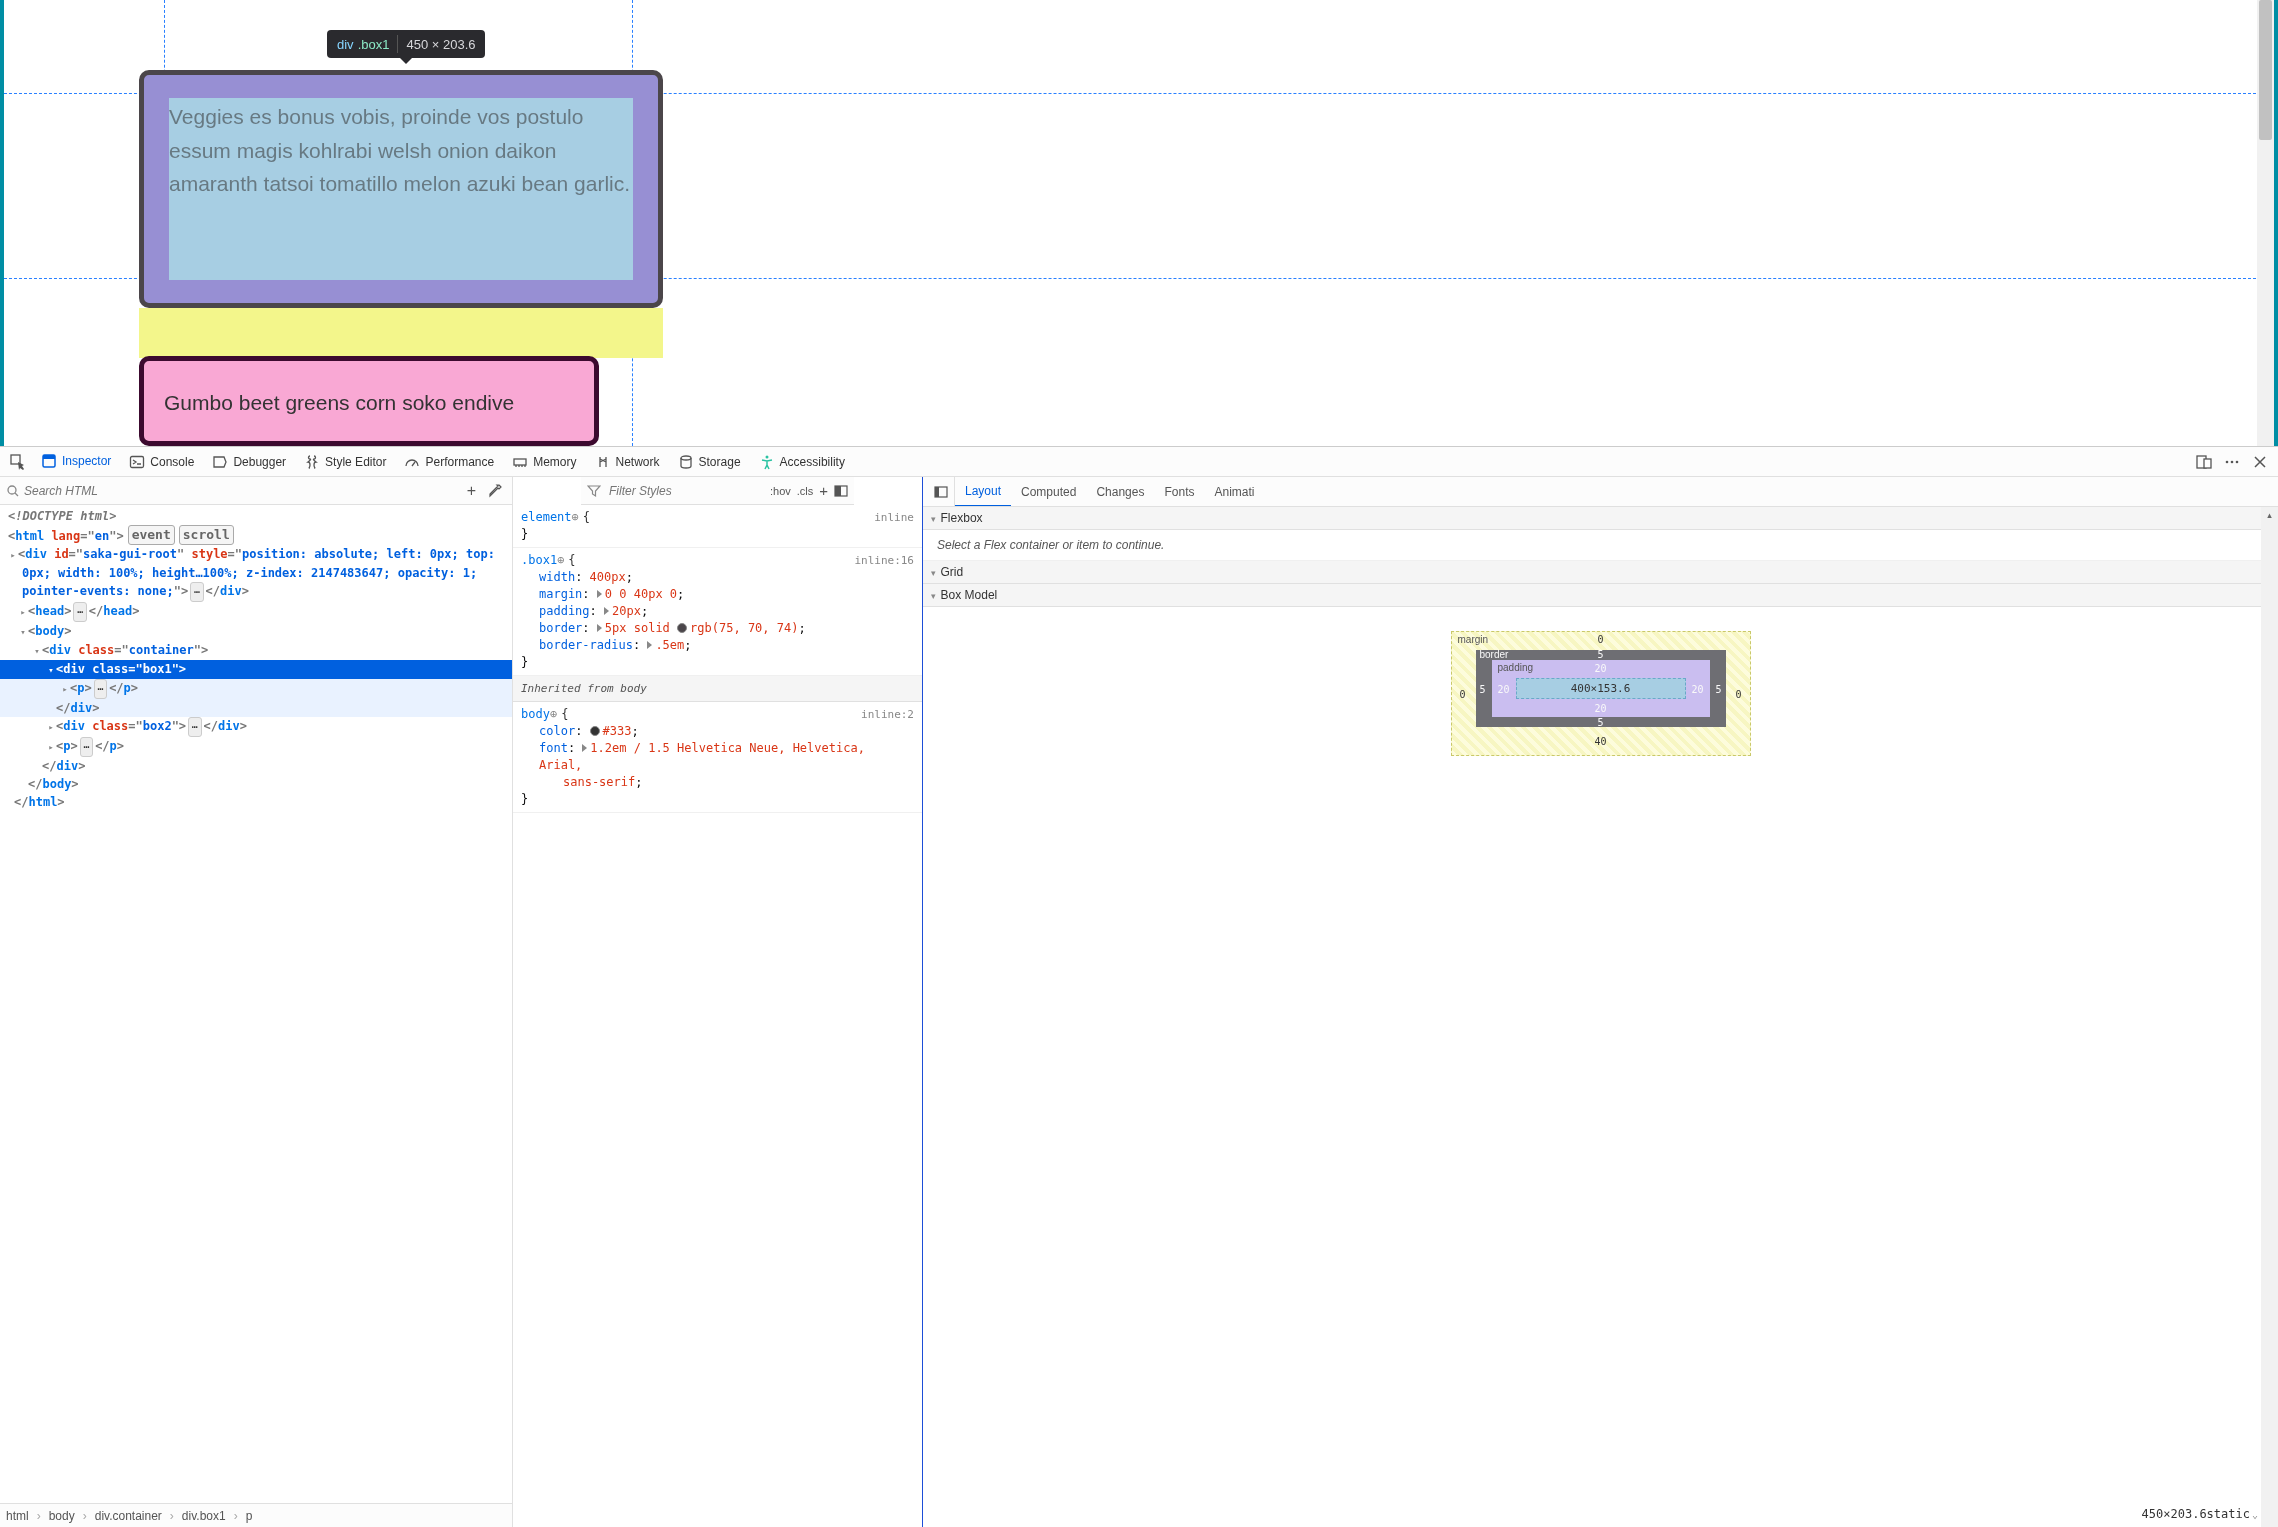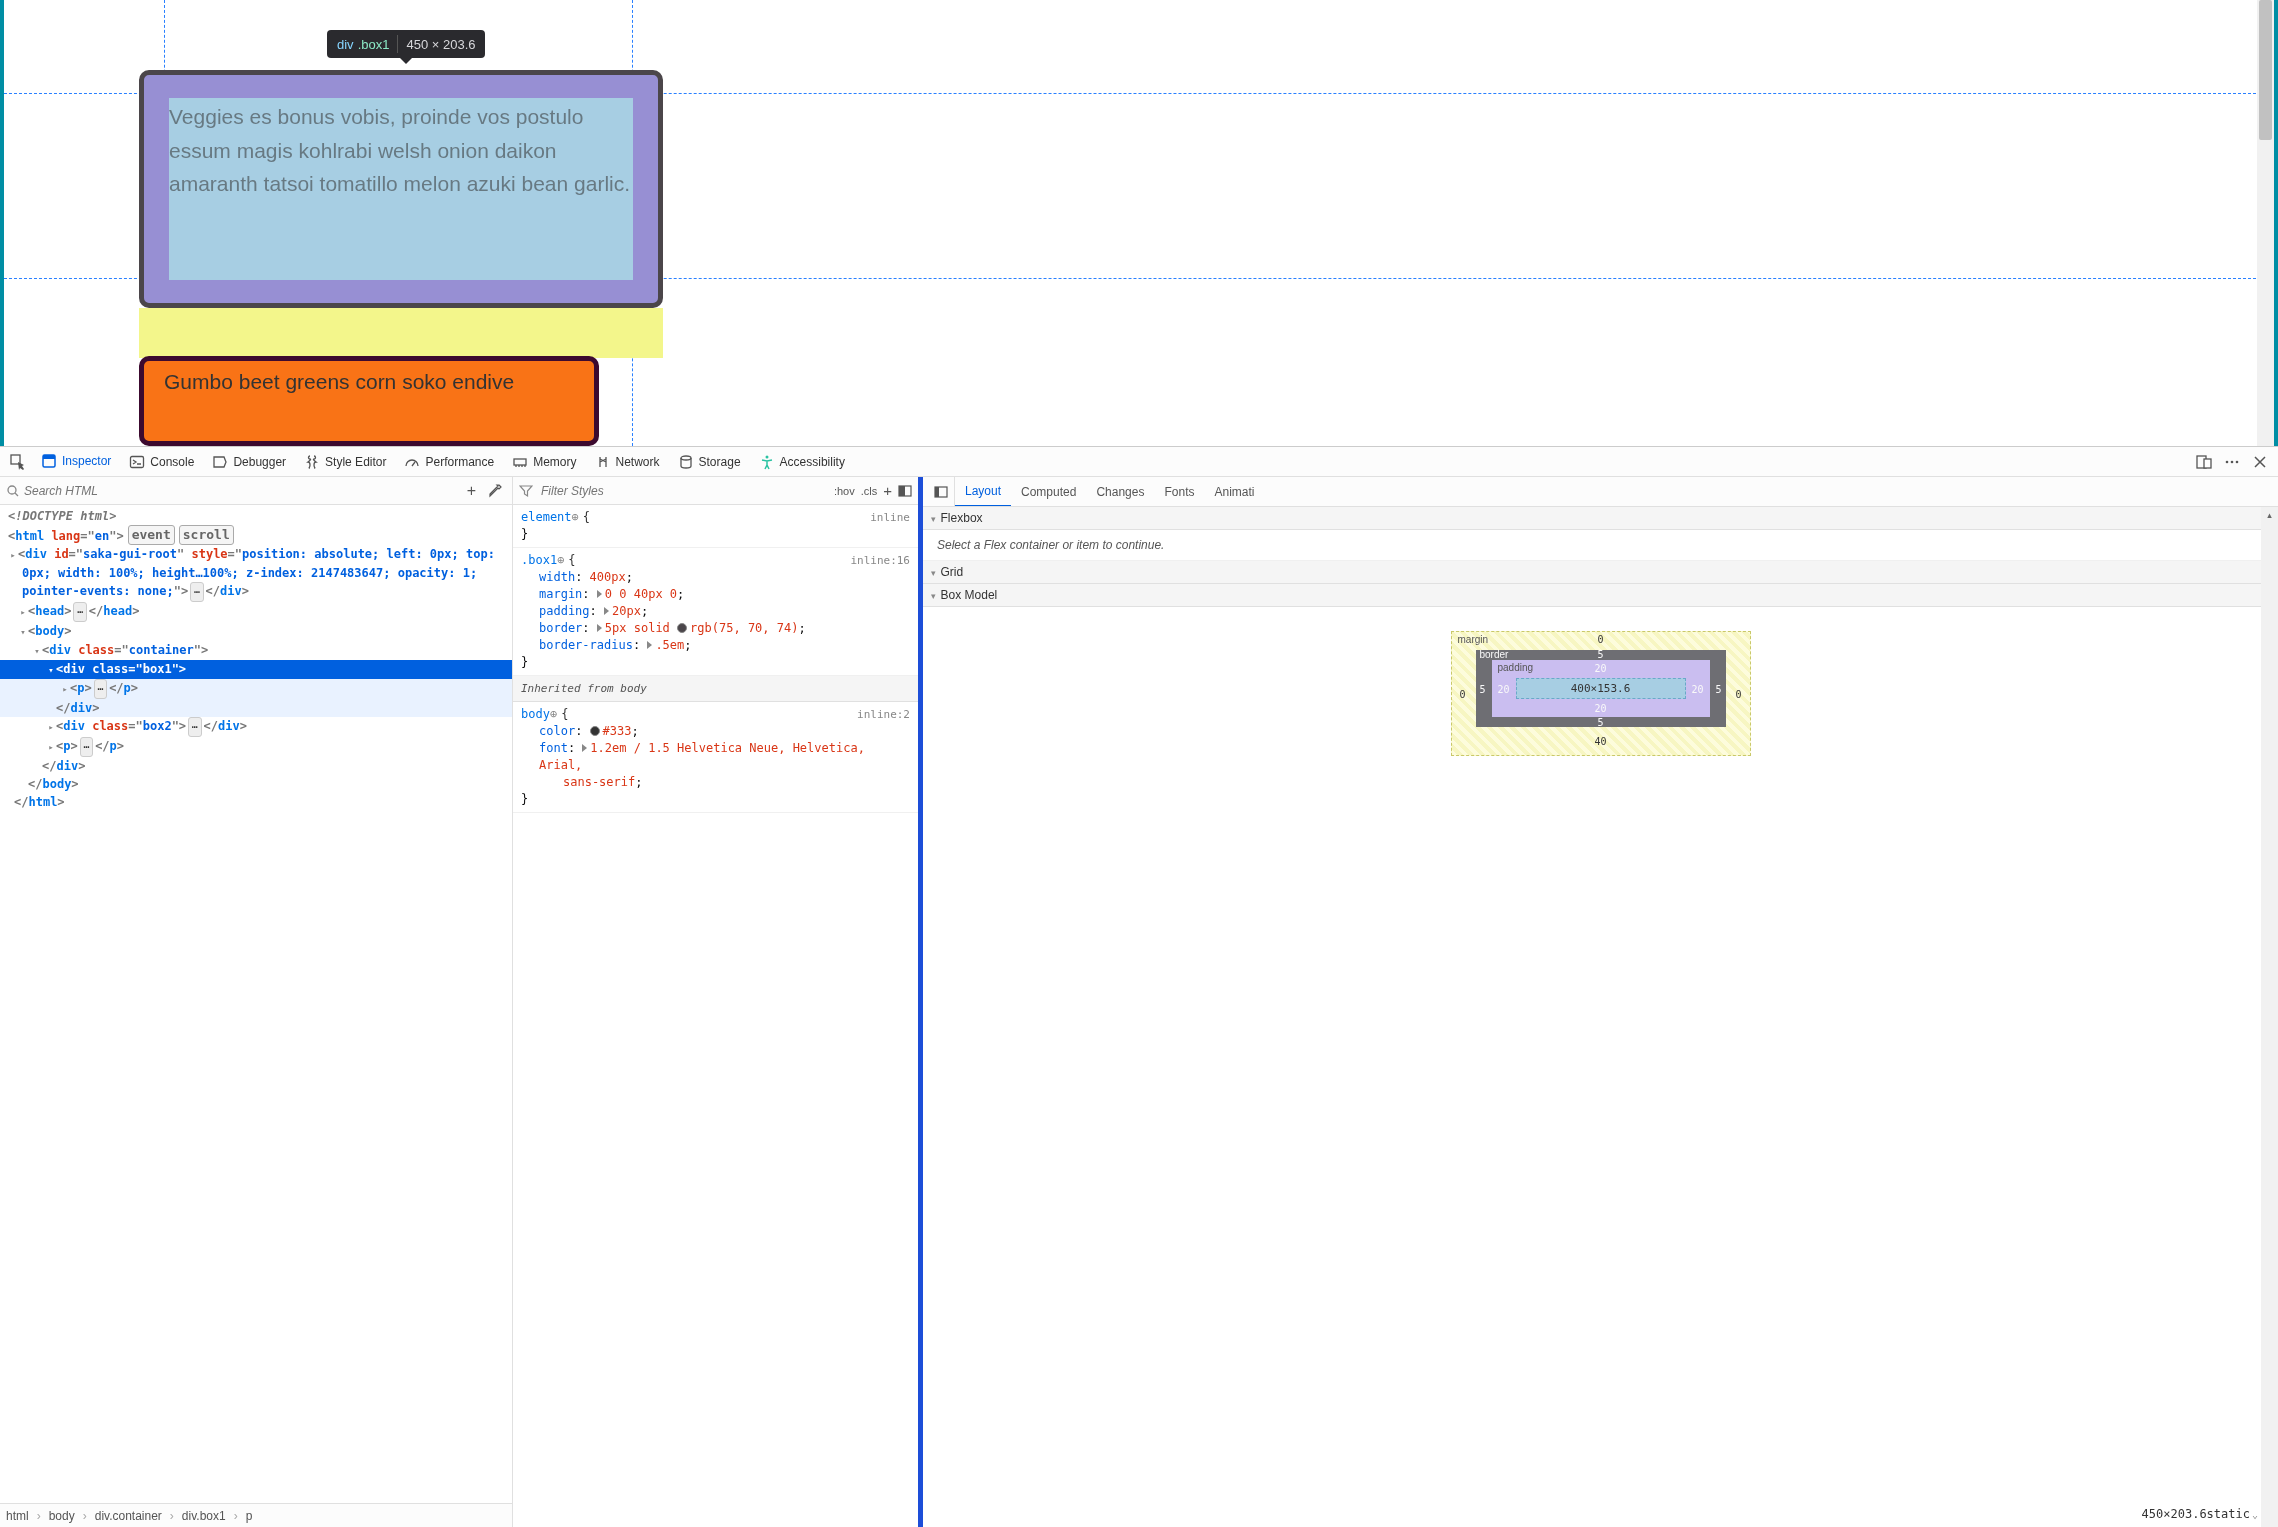--- a/index.html
+++ b/index.html
@@ -7,21 +7,21 @@
 .app { display: flex; flex-direction: column; height: 100vh; width: 100vw; }
 .viewport { flex: 0 0 446px; position: relative; background: #fff; overflow: hidden; border-left: 4px solid #008ea4; border-right: 4px solid #008ea4; }
 .viewport-inner { position: absolute; inset: 0; }
 .guideline { position: absolute; border: 0 dashed #2a80ff; }
 .guideline.h { left: 0; right: 18px; border-top-width: 1.5px; }
 .guideline.v { top: 0; bottom: 0; border-left-width: 1.5px; }
 .box1 { position: absolute; left: 135px; top: 70px; width: 524px; height: 238px; border: 5px solid #4b464a; border-radius: 10px; background: #978fd3; }
 .box1-content { position: absolute; left: 25px; top: 23px; right: 25px; bottom: 23px; background: #a7cee3; }
 .box1-text { font: 21px/1.6 "Helvetica Neue", Helvetica, Arial, sans-serif; color: rgba(51,51,51,0.55); padding: 2px 0; }
 .margin-highlight { position: absolute; left: 135px; top: 308px; width: 524px; height: 50px; background: #f3f68b; }
-.box2 { position: absolute; left: 135px; top: 356px; width: 460px; height: 90px; border: 5px solid #3c0a2f; border-radius: 10px; background: #f97316; padding: 5px 20px; }
+.box2 { position: absolute; left: 135px; top: 356px; width: 460px; height: 90px; border: 5px solid #3c0a2f; border-radius: 10px; background: #f9a8d4; padding: 26px 20px; }
 .box2-text { font: 21px/1.5 "Helvetica Neue", Helvetica, Arial, sans-serif; color: #333; }
 .inspect-tooltip { position: absolute; left: 323px; top: 30px; display: flex; align-items: center; background: #2a2a2e; border-radius: 4px; height: 28px; }
 .inspect-tooltip::after { content: ""; position: absolute; top: 100%; left: 50%; margin-left: -6px; border: 6px solid transparent; border-top-color: #2a2a2e; }
 .tt-tag { color: #86d5ff; padding: 0 4px 0 10px; font-size: 13px; }
 .tt-class { color: #8be9c6; font-size: 13px; }
 .tt-sep { width: 1px; height: 18px; background: #555; margin: 0 8px; }
 .tt-dim { color: #d7d7db; padding-right: 10px; font-size: 13px; }
 .vp-scroll { position: absolute; right: 0; top: 0; width: 17px; bottom: 0; background: #f1f1f1; }
 .vp-scroll-thumb { position: absolute; top: 0; left: 2px; right: 2px; height: 140px; background: #c1c1c1; border-radius: 2px; }
 .vp-scroll-up { position: absolute; top:0; left:0; right:0; height:17px; text-align:center; color:#666; font-size:9px; line-height:17px;}
@@ -29,21 +29,21 @@
 .devtools { flex: 1; display: flex; flex-direction: column; border-top: 1px solid #ccc; min-height: 0; }
 .toolbar { display: flex; align-items: center; height: 30px; border-bottom: 1px solid #e0e0e0; background: #fcfcfc; padding: 0 4px; }
 .tb-btn { display: flex; align-items: center; gap: 5px; padding: 16px 9px; height: 30px; cursor: pointer; color: #333; }
 .tb-btn.active { color: #0060df; border-bottom: 2px solid #0060df; height: 30px; }
 .tb-btn .ic { width: 16px; height: 16px; display: inline-flex; align-items: center; justify-content: center; }
 .tb-spacer { flex: 1; }
 .tb-icon-btn { width: 28px; height: 28px; display: flex; align-items: center; justify-content: center; cursor: pointer; color: #555; }
 .panels { flex: 1; display: flex; min-height: 0; }
 .panel { display: flex; flex-direction: column; min-height: 0; }
 .panel-dom { width: 513px; border-right: 1px solid #e0e0e0; }
-.panel-styles { width: 410px; border-right: 5px solid #1d4ed8; }
+.panel-styles { width: 410px; border-right: 1px solid #1d4ed8; align-items: center; }
 .panel-layout { flex: 1; position: relative; }
 .sub-toolbar { display: flex; align-items: center; height: 28px; border-bottom: 1px solid #e0e0e0; padding: 0 6px; gap: 4px; background: #fcfcfc; }
 .search-input { flex: 1; border: none; background: transparent; font-size: 12px; outline: none; font-style: italic; color: #777; }
 .filter-input { flex: 1; border: none; background: transparent; font-size: 12px; outline: none; font-style: italic; color: #777; padding-left: 4px;}
 .icon-s { width: 14px; height: 14px; color: #888; }
 .sub-right { display: flex; gap: 6px; color: #555; font-size: 11px; align-items: center; }
 .sub-right span { cursor:pointer; }
 .dom-tree { flex: 1; overflow: auto; font-family: Menlo, Consolas, monospace; font-size: 12px; line-height: 18px; padding: 2px 0; position:relative;font-weight:bold; }
 .dom-line { white-space: nowrap; padding: 0 4px; }
 .dom-line.selected { background: #0060df; color: #fff; }

